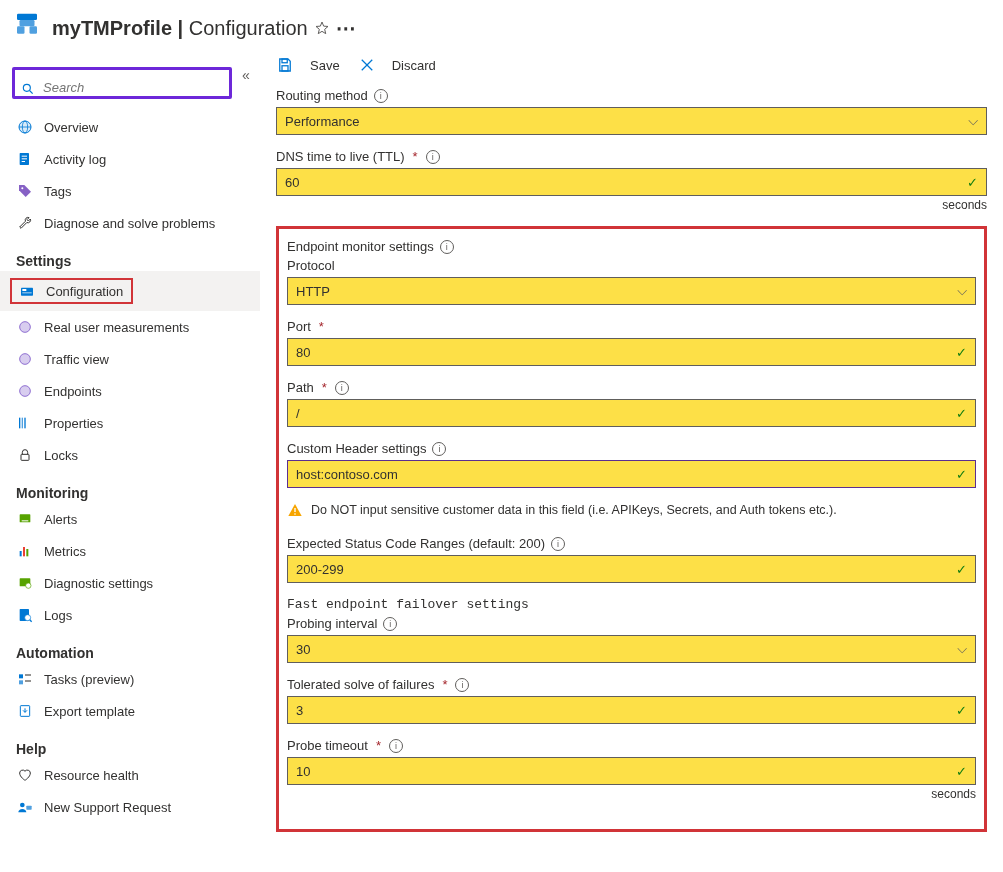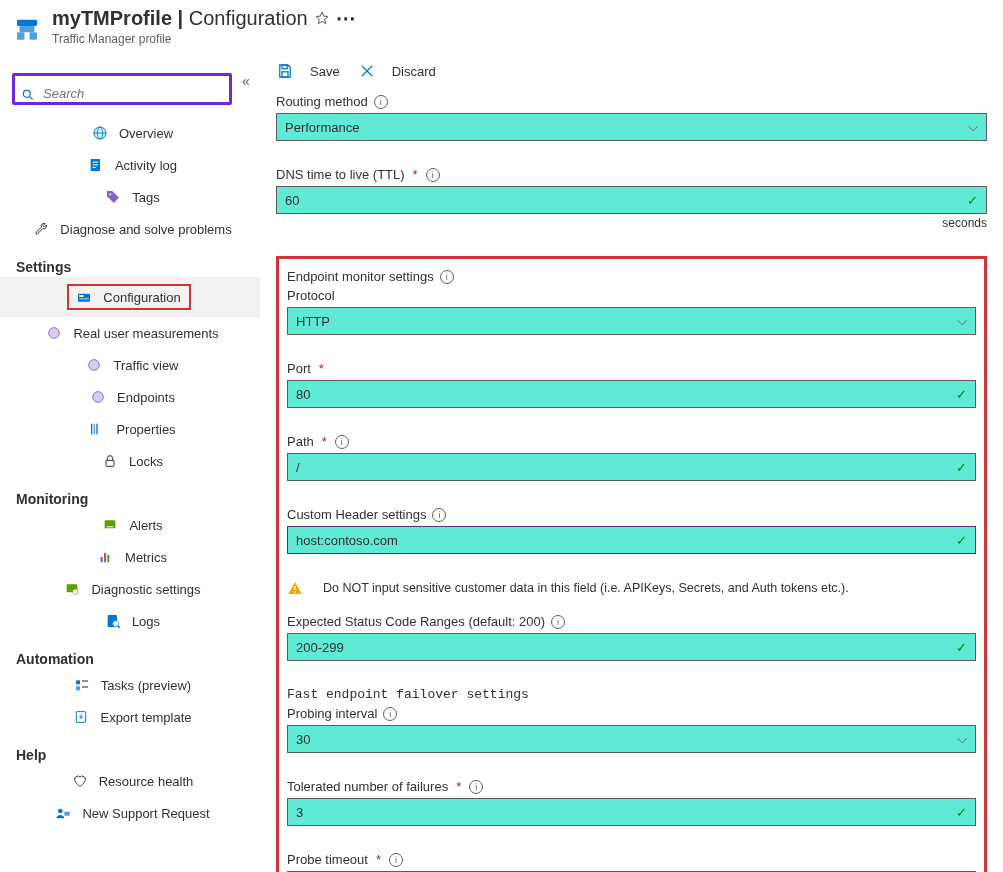--- a/index.html
+++ b/index.html
@@ -99,21 +99,20 @@
   .menu {
     padding: 4px 0;
   }
   .menu-item {
     display: flex;
     align-items: center;
     padding: 7px 12px 7px 16px;
     gap: 10px;
     cursor: pointer;
     font-size: 13px;
-    justify-content: center;
   }
   .menu-item.active {
     background: #f3f2f1;
   }
   .menu-item .mi-icon {
     width: 18px;
     height: 18px;
     flex-shrink: 0;
     display: inline-flex;
     align-items: center;
@@ -149,21 +148,21 @@
   .tbtn {
     display: flex;
     align-items: center;
     gap: 16px;
     cursor: pointer;
   }
   .form {
     padding: 4px 16px 16px 16px;
   }
   .field {
-    margin-bottom: 26px;
+    margin-bottom: 14px;
   }
   .field-label {
     display: flex;
     align-items: center;
     gap: 6px;
     margin-bottom: 4px;
   }
   .req {
     color: #a4262c;
     padding: 0 2px;
@@ -173,41 +172,41 @@
     text-align: right;
     margin-top: 2px;
   }
   .control {
     border: 1px solid #605e5c;
     height: 26px;
     display: flex;
     align-items: center;
     padding: 0 8px;
     justify-content: space-between;
-    background: #5eead4;
+    background: #fde047;
   }
   .control.active {
     border: 1px solid #5b2e91;
     align-items: center;
   }
   .check {
     color: #107c10;
   }
   .chev {
     color: #605e5c;
   }
   .red-outline {
     border: 3px solid #d13438;
     padding: 10px 8px 8px 8px;
     margin-top: 4px;
   }
   .warn {
     display: flex;
     align-items: center;
-    gap: 20px;
+    gap: 8px;
     margin: 14px 0 18px 0;
     font-size: 12.5px;
   }
   .section-title {
     margin-bottom: 4px;
     display: flex;
     align-items: flex-end;
     gap: 6px;
   }
   .info-icon {
@@ -242,21 +241,20 @@
         <span>
           <span>myTMProfile</span><span> | </span><span class="light">Configuration</span>
         </span>
         <span class="star-icon">
           <svg width="16" height="16" viewBox="0 0 24 24">
               <path fill="none" stroke="#605e5c" stroke-width="1.5" d="M12 3l2.5 6.2 6.5.5-5 4.3 1.6 6.5L12 17l-5.6 3.5L8 14 3 9.7l6.5-.5z"></path>
             </svg>
         </span>
         <span class="dots-icon">⋯</span>
       </div>
-      <div class="header-sub">Traffic Manager profile</div>
     </div>
   </div>
 
   <div class="body">
 
     <div class="sidebar">
       <div class="search-row">
         <div class="search-box">
           <svg width="14" height="14" viewBox="0 0 24 24">
               <circle cx="10" cy="10" r="6" fill="none" stroke="#0078d4" stroke-width="2"></circle>
@@ -573,21 +571,21 @@
               <span>Probing interval</span>
               <span class="info-icon">i</span>
             </div>
             <div class="control">
               <span>30</span>
               <span class="chev">⌵</span>
             </div>
           </div>
           <div class="field">
             <div class="field-label">
-              <span>Tolerated number of failures</span>
+              <span>Tolerated solve of failures</span>
               <span class="req">*</span>
               <span class="info-icon">i</span>
             </div>
             <div class="control">
               <span>3</span>
               <span class="check">✓</span>
             </div>
           </div>
           <div class="field" style="margin-bottom:20px;">
             <div class="field-label">

